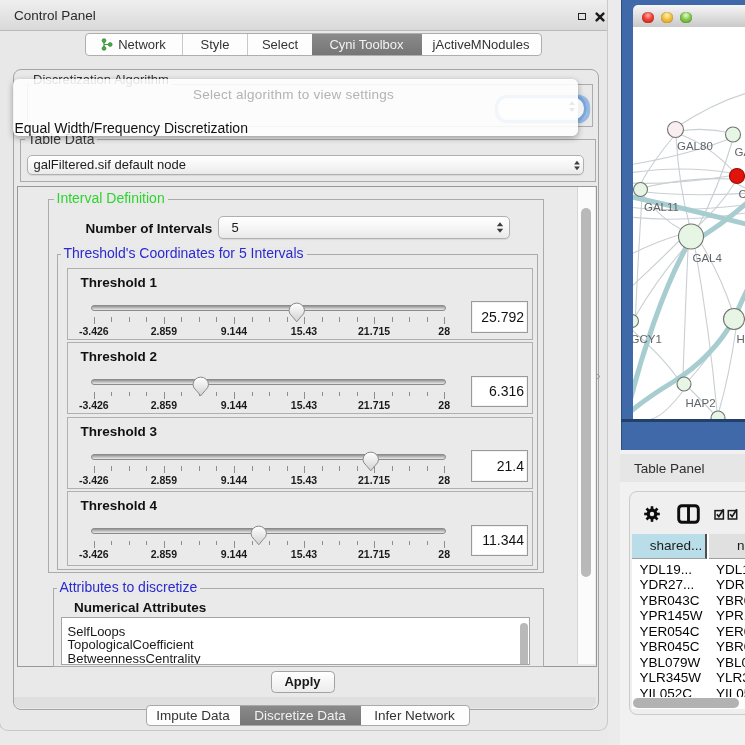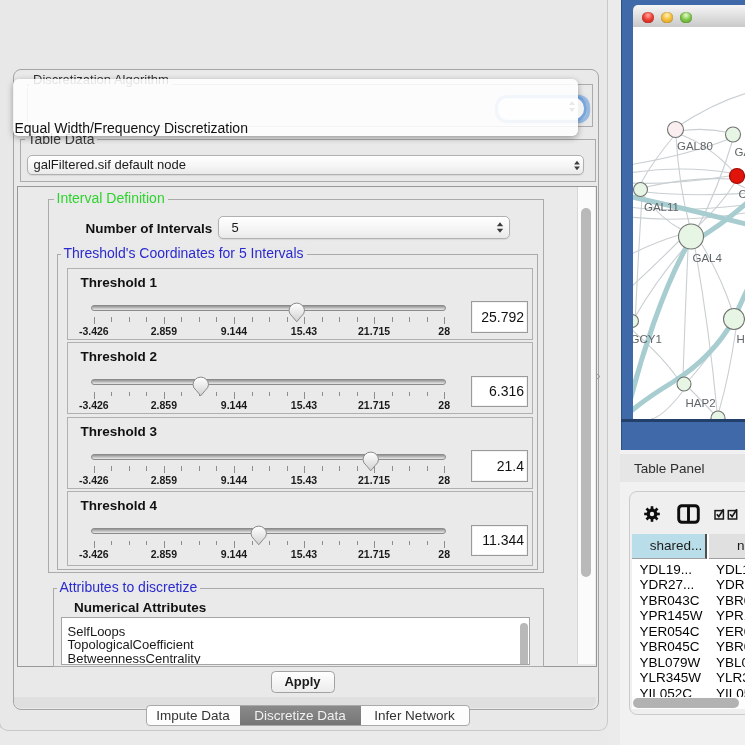--- a/index.html
+++ b/index.html
@@ -20,21 +20,43 @@
   .vbox{position:absolute;left:403.5px;top:32.5px;width:52px;height:29.5px;border:1px solid #9a9a9a;background:#fff;box-shadow:inset 0 0 0 1px #f2f2f2;display:flex;align-items:center;justify-content:flex-end;padding-right:3px;box-sizing:content-box;font-size:14px;color:#111;}
   .ticklbl{position:absolute;top:56px;font-size:10.5px;font-weight:bold;color:#1a1a1a;transform:translateX(-50%);}
   .tick{position:absolute;width:1px;background:#8d8d8d;}
 </style>
 </head>
 <body>
 <div id="page">
 
   <div class="abs" id="lwin" style="left:0;top:0;width:607px;height:730px;background:#e8e8e8;border-radius:0 0 8px 8px;box-shadow:0 0 0 1px #c9c9c9;">
 
-
+    <div class="abs" style="left:0;top:0;width:607px;height:30px;background:linear-gradient(#efefef,#d9d9d9);border-bottom:1px solid #b9b9b9;">
+      <div class="abs" style="left:14px;top:8px;font-size:13.5px;color:#2b2b2b;">Control Panel</div>
+      <div class="abs" style="left:578px;top:12.5px;width:5.5px;height:5.5px;border:1.5px solid #222;"></div>
+      <svg class="abs" style="left:595px;top:12px;" width="10" height="10" viewBox="0 0 10 10">
+          <path d="M1.6,1.6 L8.4,8.4 M8.4,1.6 L1.6,8.4" stroke="#1b1b1b" stroke-width="2.4" stroke-linecap="round"></path>
+        </svg>
+    </div>
+
+    <div class="abs" style="left:84.5px;top:32.5px;width:455px;height:21px;background:#fdfdfd;border:1px solid #aeaeae;border-radius:4px;overflow:hidden;">
+      <div class="seg" style="left:0;width:96px;">
+        <svg width="12" height="13" viewBox="0 0 12 13" style="margin-right:5px;">
+            <line x1="3" y1="3" x2="3" y2="10" stroke="#3a9c3a" stroke-width="1.2"></line>
+            <line x1="3" y1="6.5" x2="9" y2="6.5" stroke="#3a9c3a" stroke-width="1.2"></line>
+            <circle cx="3" cy="2.6" r="1.9" fill="#4aad4a" stroke="#2e7d2e" stroke-width="0.7"></circle>
+            <circle cx="3" cy="10.4" r="1.9" fill="#4aad4a" stroke="#2e7d2e" stroke-width="0.7"></circle>
+            <circle cx="9.2" cy="6.5" r="1.9" fill="#4aad4a" stroke="#2e7d2e" stroke-width="0.7"></circle>
+          </svg>
+        Network</div>
+      <div class="seg" style="left:96px;width:65px;border-left:1px solid #c9c9c9;">Style</div>
+      <div class="seg" style="left:161px;width:65px;border-left:1px solid #c9c9c9;">Select</div>
+      <div class="seg segdark" style="left:226px;width:110px;">Cyni Toolbox</div>
+      <div class="seg" style="left:336px;width:119px;">jActiveMNodules</div>
+    </div>
 
     <div class="abs" style="left:12.5px;top:68.5px;width:584px;height:639px;border:1px solid #a5a5a5;border-radius:8px;background:#e9e9e9;"></div>
 
     <div class="abs" style="left:26.5px;top:84px;width:564px;height:41px;border:1px solid #ababab;"></div>
     <div class="abs" style="left:30px;top:72px;font-size:13px;color:#2f2f2f;background:#e9e9e9;padding:0 3px;">Discretization Algorithm</div>
 
     <div class="abs" style="left:498px;top:97.5px;width:89px;height:22px;border-radius:9px;background:#f5f5f5;box-shadow:0 0 0 3.2px rgba(96,152,216,0.55), inset 0 0 2px rgba(120,170,225,0.6);"></div>
     <div class="abs" style="left:569px;top:101px;">
         <div style="width:0;height:0;border-left:3.5px solid transparent;border-right:3.5px solid transparent;border-bottom:4.5px solid #555;margin-bottom:2.5px;"></div>
         <div style="width:0;height:0;border-left:3.5px solid transparent;border-right:3.5px solid transparent;border-top:4.5px solid #555;"></div>
@@ -247,20 +269,21 @@
     <div class="abs" style="left:13.5px;top:696.5px;width:582px;height:11px;background:#dfdfdf;border-radius:0 0 7px 7px;"></div>
 
     <div class="abs" style="left:145.5px;top:704.5px;width:322px;height:19px;background:#fdfdfd;border:1px solid #a9a9a9;border-radius:4px;overflow:hidden;">
       <div class="seg" style="left:0;width:93px;font-size:13.5px;">Impute Data</div>
       <div class="seg segdark" style="left:93px;width:121px;font-size:13.5px;">Discretize Data</div>
       <div class="seg" style="left:214px;width:108px;font-size:13.5px;">Infer Network</div>
     </div>
   </div>
 
   <div class="abs" style="left:13px;top:79px;width:565px;height:57px;background:rgba(255,255,255,0.87);border-radius:6px;box-shadow:0 2px 6px rgba(0,0,0,0.35);z-index:40;"></div>
+  <div class="abs" style="left:193px;top:86.5px;font-size:13.5px;letter-spacing:0.25px;color:#b3b3b3;z-index:41;">Select algorithm to view settings</div>
 
   <div class="abs" style="left:578px;top:93.5px;width:11px;height:30px;overflow:hidden;z-index:45;">
     <div style="position:absolute;left:-80px;top:4px;width:86px;height:21px;border-radius:10px;background:#f2f2f2;box-shadow:0 0 0 2.8px rgba(96,150,213,0.75), 0 0 5px 3.5px rgba(120,165,220,0.5);"></div>
   </div>
   <div class="abs" style="left:14.5px;top:119.5px;font-size:14px;color:#111;z-index:41;">Equal Width/Frequency Discretization</div>
 
   <div class="abs" style="left:596px;top:366px;width:5px;height:7px;z-index:5;"><svg width="5" height="7">
         <path d="M1,1 L4,3.5 L1,6" fill="none" stroke="#9a9a9a" stroke-width="1"></path>
       </svg></div>
 

